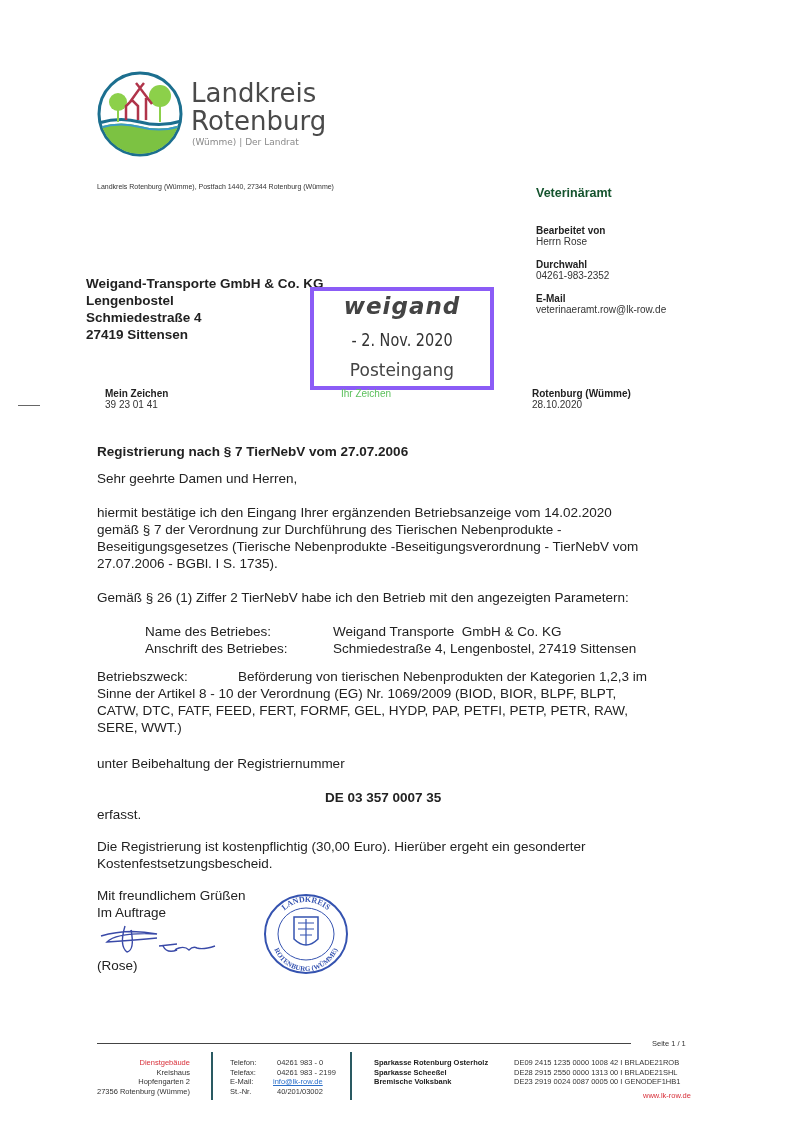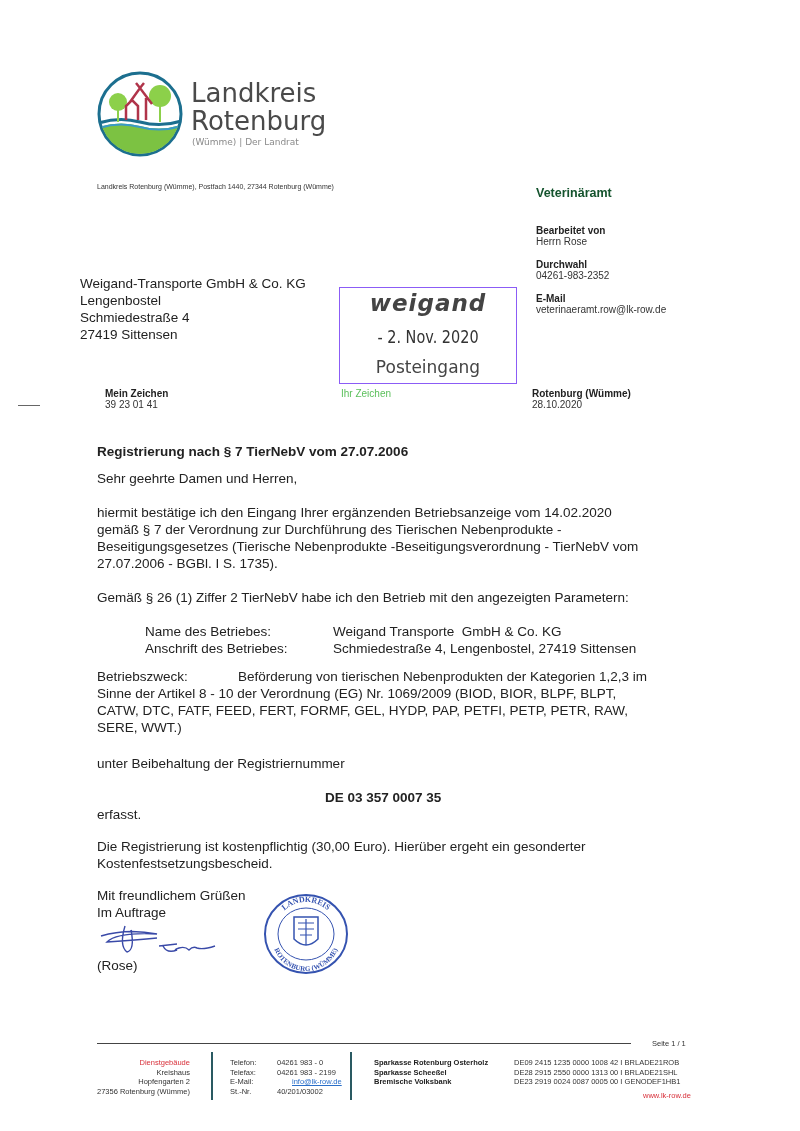--- a/index.html
+++ b/index.html
@@ -6,21 +6,21 @@
   body { width: 800px; height: 1131px; background: #ffffff; position: relative; overflow: hidden;
          font-family: "Liberation Sans", sans-serif; color: #222; }
   .abs { position: absolute; }
   .logo-text1 { font-family: "DejaVu Sans", sans-serif; font-size: 26px; color: #4a4a4a; line-height: 26px; }
   .logo-sub { font-size: 9px; color: #8a8a8a; font-family: "DejaVu Sans", sans-serif; }
   .small { font-size: 7px; color: #333; }
   .sidebar-label { font-size: 10px; font-weight: bold; color: #222; }
   .sidebar-value { font-size: 10px; color: #333; }
   .addr { font-size: 13.5px; line-height: 17px; color: #222; }
   .body { font-size: 13.5px; line-height: 17px; color: #222; }
-  .stamp { border: 1px solid #8b5cf6; margin-left: 29px; }
+  .stamp { border: 4px solid #8b5cf6; }
   .foot { font-size: 7.5px; line-height: 9.5px; color: #333; }
   .foot-bold { font-size: 7.5px; line-height: 9.5px; color: #222; font-weight: bold; }
   .vline { width: 2px; background: #2a5a62; }
 </style>
 </head>
 <body>
 
 <div class="abs" style="left:96px; top:70px; width:240px; height:90px;">
   <svg width="88" height="88" viewBox="0 0 88 88" style="position:absolute; left:0; top:0;">
     <defs>
@@ -50,21 +50,21 @@
 <div class="abs" style="left:536px; top:186px; font-size:12.5px; font-weight:bold; color:#14532d;">Veterinäramt</div>
 <div class="abs" style="left:536px; top:225px;">
   <div class="sidebar-label">Bearbeitet von</div>
   <div class="sidebar-value">Herrn Rose</div>
   <div class="sidebar-label" style="margin-top:12px;">Durchwahl</div>
   <div class="sidebar-value">04261-983-2352</div>
   <div class="sidebar-label" style="margin-top:12px;">E-Mail</div>
   <div class="sidebar-value">veterinaeramt.row@lk-row.de</div>
 </div>
 
-<div class="abs addr" style="left:80px; top:275px;">
+<div class="abs addr" style="left:86px; top:275px;font-weight:bold;">
   <div>Weigand-Transporte GmbH &amp; Co. KG</div>
   <div>Lengenbostel</div>
   <div>Schmiedestraße 4</div>
   <div>27419 Sittensen</div>
 </div>
 
 <div class="abs stamp" style="left:310px; top:287px; width:176px; height:95px;">
   <div class="abs" style="left:0; width:176px; text-align:center; top:2px; font-size:23px; font-weight:bold; font-style:italic; color:#444; letter-spacing:1px; font-family:'DejaVu Sans', sans-serif;">weigand</div>
   <div class="abs" style="left:0; width:176px; text-align:center; top:39px; font-size:17px; color:#333; font-family:'DejaVu Sans', sans-serif; transform:scaleX(0.85);">- 2. Nov. 2020</div>
   <div class="abs" style="left:0; width:176px; text-align:center; top:69px; font-size:17px; color:#444; font-family:'DejaVu Sans', sans-serif;">Posteingang</div>
@@ -153,21 +153,21 @@
   <div style="color:#d8303a;">Dienstgebäude</div>
   <div>Kreishaus</div>
   <div>Hopfengarten 2</div>
   <div>27356 Rotenburg (Wümme)</div>
 </div>
 <div class="abs vline" style="left:211px; top:1052px; height:48px;"></div>
 
 <div class="abs foot" style="left:230px; top:1058px;">
   <div><span style="display:inline-block; width:47px;">Telefon:</span><span>04261 983 - 0</span></div>
   <div><span style="display:inline-block; width:47px;">Telefax:</span><span>04261 983 - 2199</span></div>
-  <div><span style="display:inline-block; width:62px;">E-Mail:</span><span style="color:#2a6fc9; text-decoration:underline;">info@lk-row.de</span></div>
+  <div><span style="display:inline-block; width:43px;">E-Mail:</span><span style="color:#2a6fc9; text-decoration:underline;">info@lk-row.de</span></div>
   <div><span style="display:inline-block; width:47px;">St.-Nr.</span><span>40/201/03002</span></div>
 </div>
 <div class="abs vline" style="left:350px; top:1052px; height:48px;"></div>
 
 <div class="abs foot-bold" style="left:374px; top:1058px;">
   <div>Sparkasse Rotenburg Osterholz</div>
   <div>Sparkasse Scheeßel</div>
   <div>Bremische Volksbank</div>
 </div>
 <div class="abs foot" style="left:514px; top:1058px;">

